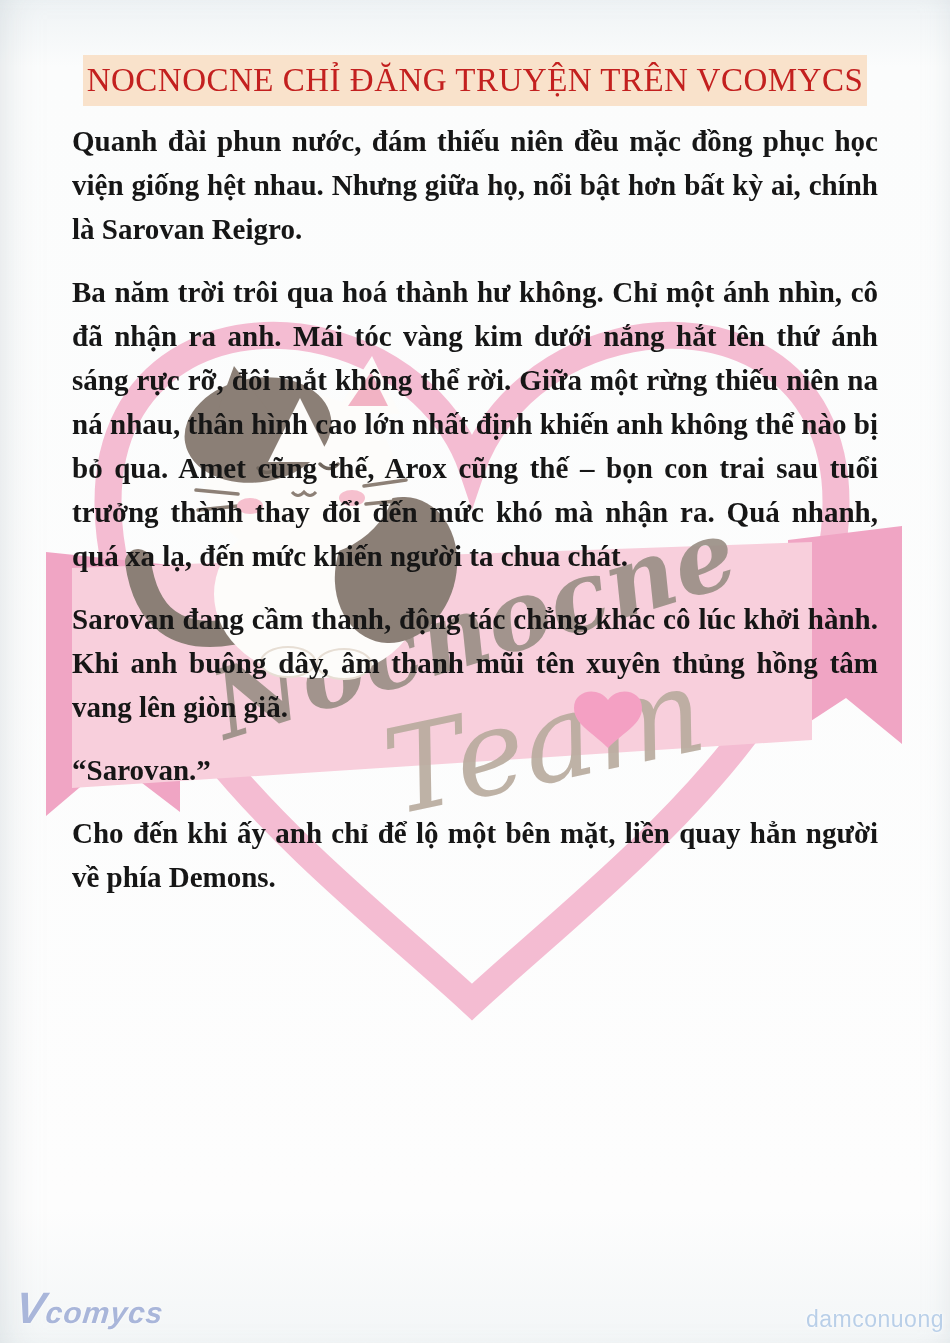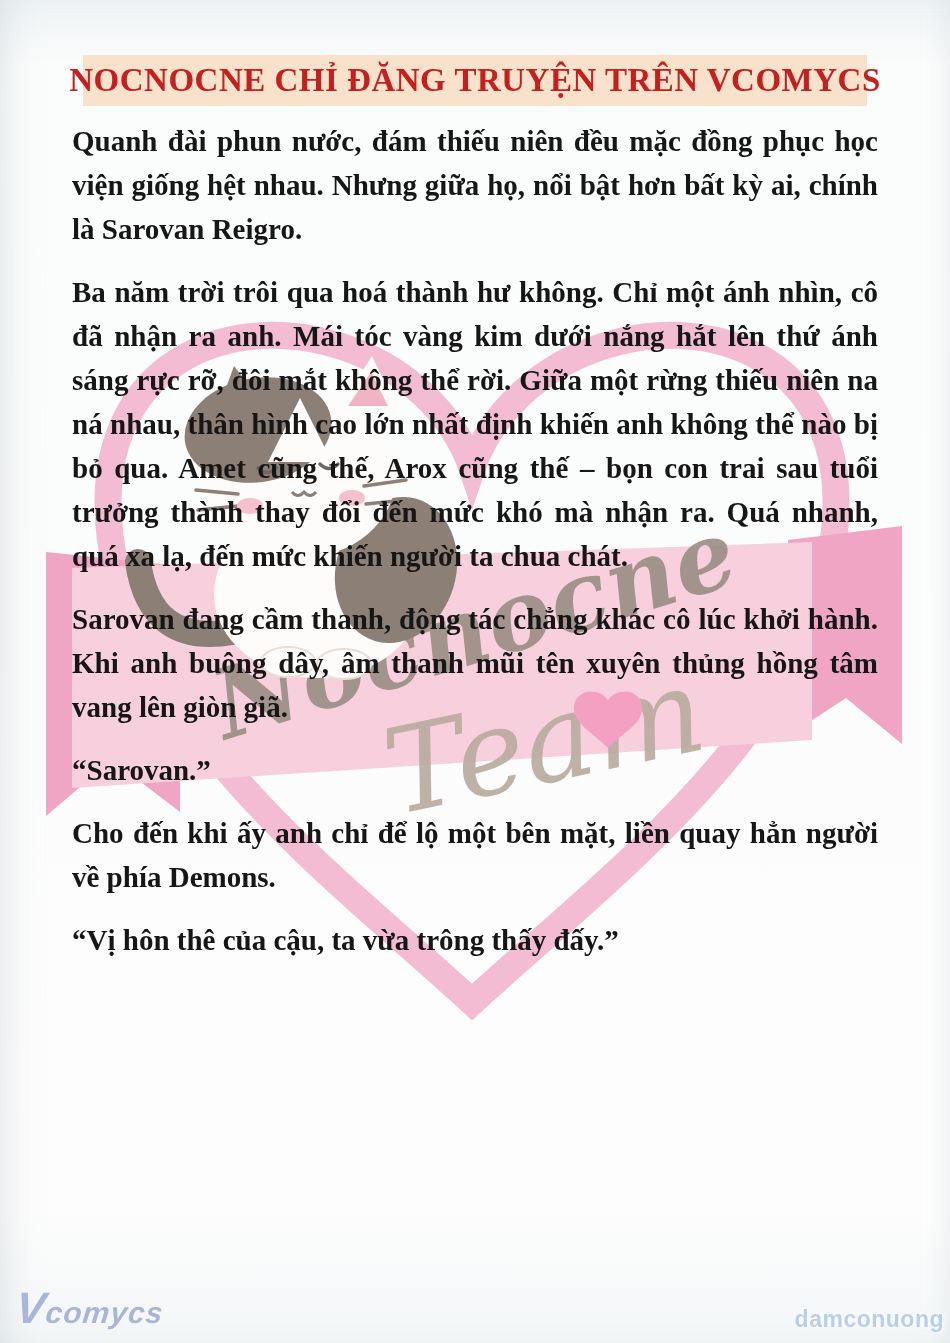--- a/index.html
+++ b/index.html
@@ -27,21 +27,21 @@
   .title-strip{
     position:relative;z-index:2;
     width:784px;height:51px;
     margin:55px auto 0 auto;
     background:var(--header-background);
     display:flex;align-items:center;justify-content:center;
   }
   .title{
     margin:0;
     font-family:"Liberation Serif", serif;
-    font-size:33px;font-weight:bold;
+    font-size:33px;font-weight:normal;
     letter-spacing:.5px;
     color:var(--header-text);
     white-space:nowrap;
   }
   .story{
     position:relative;z-index:2;
     margin:13px 72px 0 72px;
     color:var(--body-text);
     font-size:29px;line-height:44px;
   }
@@ -59,21 +59,21 @@
     font-size:30px;letter-spacing:1px;
     color:var(--logo-blue);
     transform:skewX(-6deg);
     text-shadow:0 0 3px rgba(255,255,255,.9);
   }
   .logo::first-letter{font-size:44px;}
   .credit{
     position:absolute;z-index:3;
     right:6px;top:1306px;
     font-family:"Liberation Sans", sans-serif;
-    font-weight:bold;font-size:23px;letter-spacing:.5px;
+    font-weight:normal;font-size:23px;letter-spacing:.5px;
     color:var(--credit-blue);
     text-shadow:0 0 6px #ffffff,0 0 2px #ffffff;
   }
 </style>
 </head>
 <body>
 
 <div class="page">
 
   <svg class="watermark" viewBox="0 0 950 1343" width="950" height="1343" aria-hidden="true">
@@ -114,18 +114,17 @@
   <header class="title-strip">
     <h1 class="title">NOCNOCNE CHỈ ĐĂNG TRUYỆN TRÊN VCOMYCS</h1>
   </header>
 
   <article class="story">
       <p class="para">Quanh đài phun nước, đám thiếu niên đều mặc đồng phục học viện giống hệt nhau. Nhưng giữa họ, nổi bật hơn bất kỳ ai, chính là Sarovan Reigro.</p>
       <p class="para">Ba năm trời trôi qua hoá thành hư không. Chỉ một ánh nhìn, cô đã nhận ra anh. Mái tóc vàng kim dưới nắng hắt lên thứ ánh sáng rực rỡ, đôi mắt không thể rời. Giữa một rừng thiếu niên na ná nhau, thân hình cao lớn nhất định khiến anh không thể nào bị bỏ qua. Amet cũng thế, Arox cũng thế – bọn con trai sau tuổi trưởng thành thay đổi đến mức khó mà nhận ra. Quá nhanh, quá xa lạ, đến mức khiến người ta chua chát.</p>
       <p class="para">Sarovan đang cầm thanh, động tác chẳng khác cô lúc khởi hành. Khi anh buông dây, âm thanh mũi tên xuyên thủng hồng tâm vang lên giòn giã.</p>
       <p class="para">“Sarovan.”</p>
       <p class="para">Cho đến khi ấy anh chỉ để lộ một bên mặt, liền quay hẳn người về phía Demons.</p>
-      <p class="para">“Vị hôn thê của cậu, ta vừa trông thấy đấy.”</p>
     </article>
 
   <div class="logo">Vcomycs</div>
   <div class="credit">damconuong</div>
 </div>
 
 </body></html>

